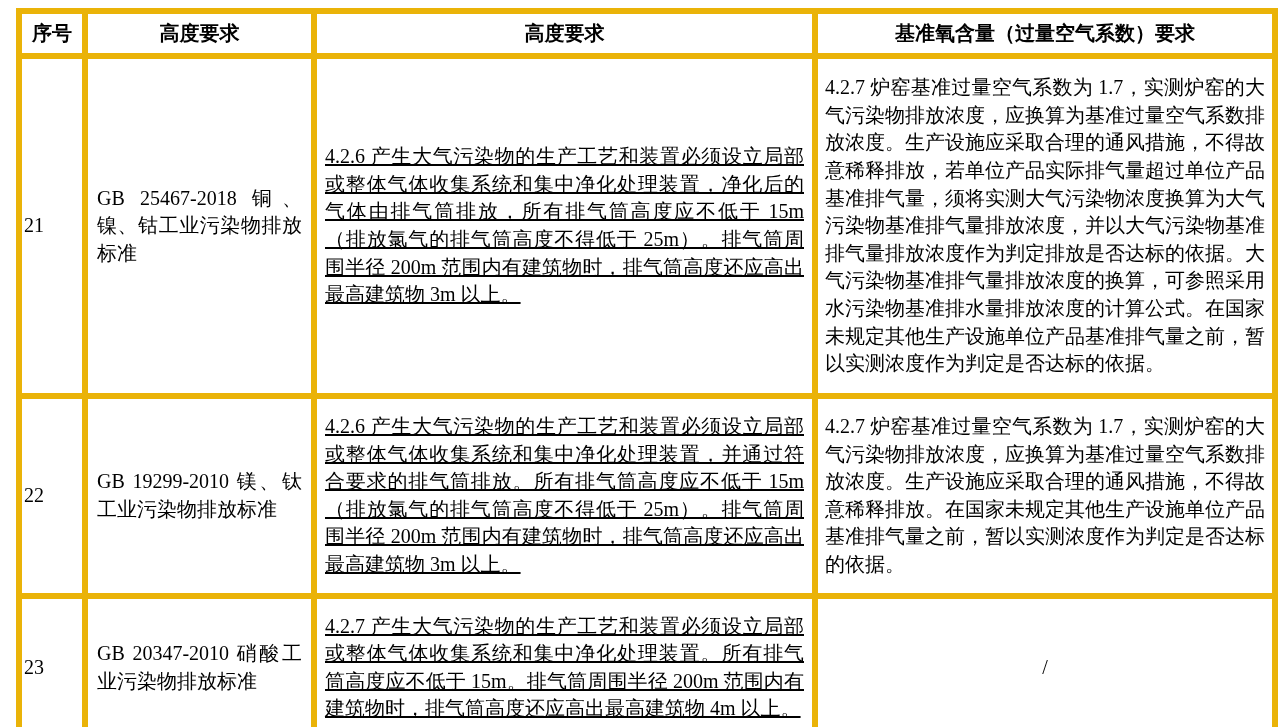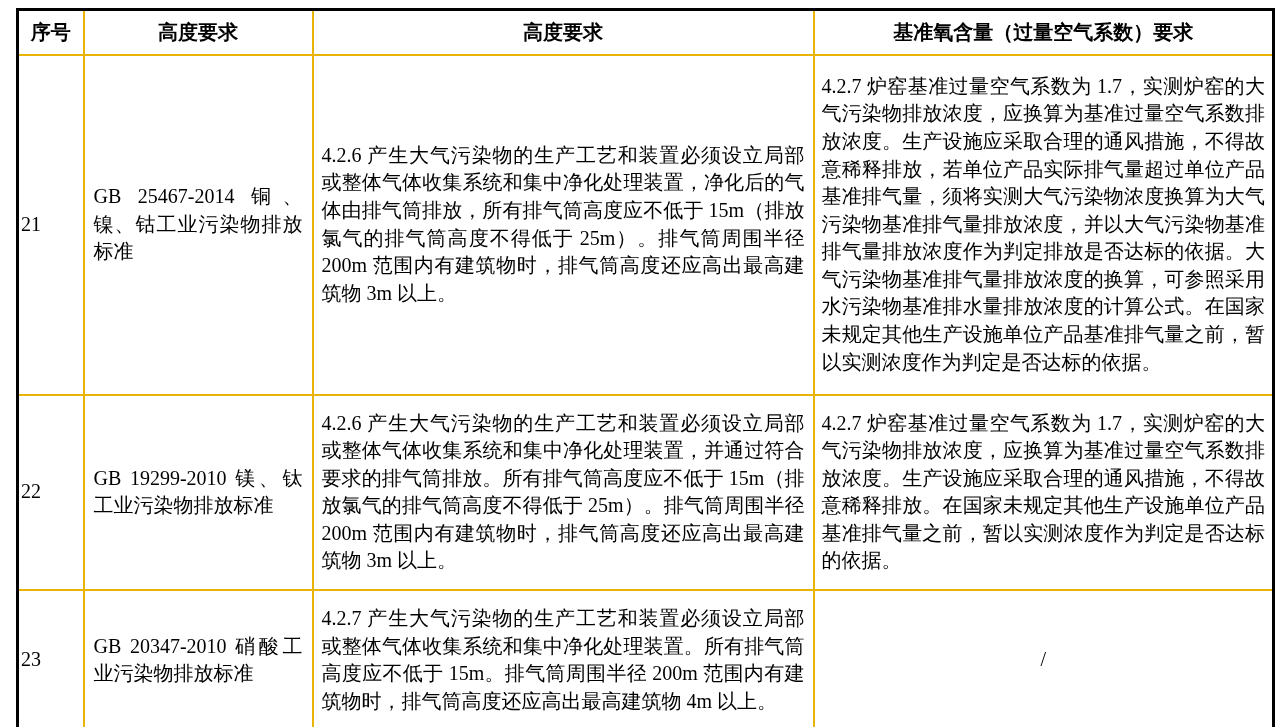--- a/index.html
+++ b/index.html
@@ -23,21 +23,21 @@
     width: 1256px;
     height: 707px;
     border-collapse: collapse;
     table-layout: fixed;
     border: 3px solid #000000;
     background: #ffffff;
     color: #000000;
   }
   table.std-table th,
   table.std-table td {
-    border: 2px solid #eab308;
+    border: 6px solid #eab308;
     vertical-align: middle;
     overflow: hidden;
   }
   
   table.std-table th {
     font-family: "Liberation Sans", "DejaVu Sans", sans-serif;
     font-weight: bold;
     font-size: 20px;
     text-align: center;
     padding: 2px 4px;
@@ -52,20 +52,21 @@
     text-align: left;
     padding: 2px;
   }
   td.c-name {
     text-align: justify;
     padding: 2px 9px;
   }
   td.c-height {
     text-align: justify;
     padding: 14px 8px;
+    text-decoration: underline;
   }
   td.c-oxygen {
     text-align: justify;
     padding: 2px 7px;
   }
   td.c-oxygen.slash {
     text-align: center;
   }
   tr.r-head  { height: 45px; }
   tr.r-one   { height: 340px; }
@@ -87,21 +88,21 @@
       <tr class="r-head">
         <th>序号</th>
         <th>高度要求</th>
         <th>高度要求</th>
         <th>基准氧含量（过量空气系数）要求</th>
       </tr>
     </thead>
     <tbody>
       <tr class="r-one">
         <td class="c-no">21</td>
-        <td class="c-name">GB 25467-2014 铜、镍、钴工业污染物排放标准</td>
+        <td class="c-name">GB 25467-2018 铜、镍、钴工业污染物排放标准</td>
         <td class="c-height">4.2.6 产生大气污染物的生产工艺和装置必须设立局部或整体气体收集系统和集中净化处理装置，净化后的气体由排气筒排放，所有排气筒高度应不低于 15m（排放氯气的排气筒高度不得低于 25m）。排气筒周围半径 200m 范围内有建筑物时，排气筒高度还应高出最高建筑物 3m 以上。</td>
         <td class="c-oxygen">4.2.7 炉窑基准过量空气系数为 1.7，实测炉窑的大气污染物排放浓度，应换算为基准过量空气系数排放浓度。生产设施应采取合理的通风措施，不得故意稀释排放，若单位产品实际排气量超过单位产品基准排气量，须将实测大气污染物浓度换算为大气污染物基准排气量排放浓度，并以大气污染物基准排气量排放浓度作为判定排放是否达标的依据。大气污染物基准排气量排放浓度的换算，可参照采用水污染物基准排水量排放浓度的计算公式。在国家未规定其他生产设施单位产品基准排气量之前，暂以实测浓度作为判定是否达标的依据。</td>
       </tr>
       <tr class="r-two">
         <td class="c-no">22</td>
         <td class="c-name">GB 19299-2010 镁、钛工业污染物排放标准</td>
         <td class="c-height">4.2.6 产生大气污染物的生产工艺和装置必须设立局部或整体气体收集系统和集中净化处理装置，并通过符合要求的排气筒排放。所有排气筒高度应不低于 15m（排放氯气的排气筒高度不得低于 25m）。排气筒周围半径 200m 范围内有建筑物时，排气筒高度还应高出最高建筑物 3m 以上。</td>
         <td class="c-oxygen">4.2.7 炉窑基准过量空气系数为 1.7，实测炉窑的大气污染物排放浓度，应换算为基准过量空气系数排放浓度。生产设施应采取合理的通风措施，不得故意稀释排放。在国家未规定其他生产设施单位产品基准排气量之前，暂以实测浓度作为判定是否达标的依据。</td>
       </tr>
       <tr class="r-three">

